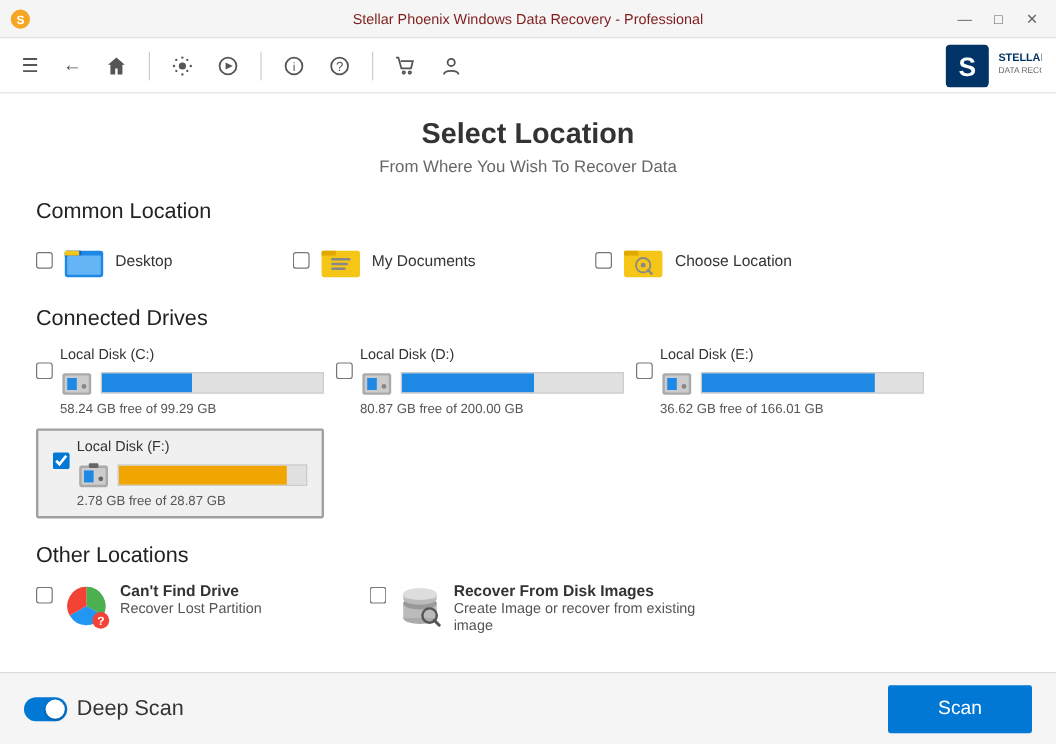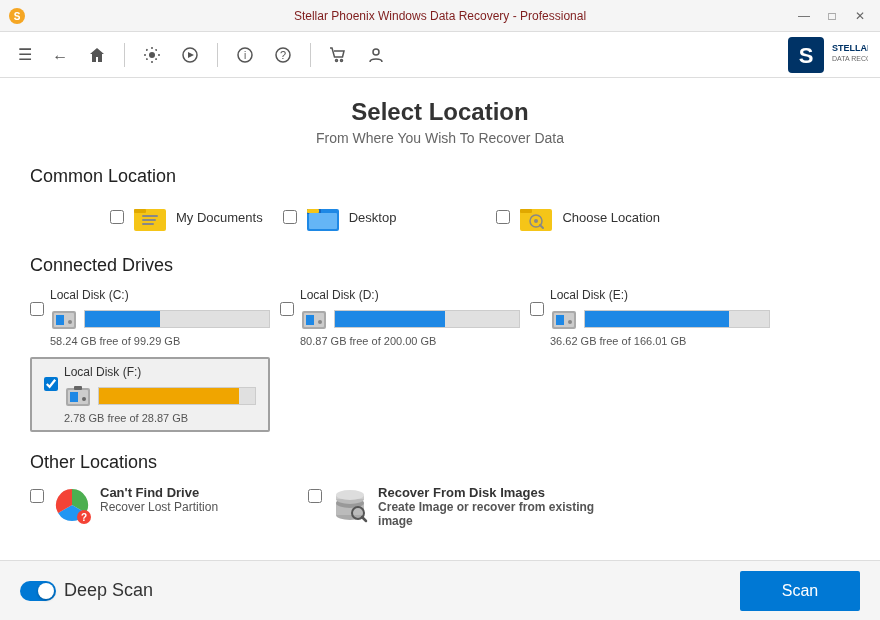--- a/index.html
+++ b/index.html
@@ -410,42 +410,42 @@
 
 <div class="main-content">
 
   <h1 class="page-title">Select Location</h1>
   <p class="page-subtitle">From Where You Wish To Recover Data</p>
 
   <div class="common-location">
     <div class="section-title">Common Location</div>
     <div class="location-grid">
 
-      <div class="location-item" style="margin-left: 80px;">
-        <input type="checkbox" style="">
-        <svg class="location-icon" viewBox="0 0 36 36">
-          <rect x="2" y="10" width="32" height="22" rx="2" fill="#f5c518"></rect>
-          <rect x="2" y="10" width="12" height="4" rx="1" fill="#e0a800"></rect>
-
-          <rect x="10" y="16" width="16" height="2" rx="1" fill="#888"></rect>
-          <rect x="10" y="20" width="14" height="2" rx="1" fill="#888"></rect>
-          <rect x="10" y="24" width="12" height="2" rx="1" fill="#888"></rect>
-        </svg>
-        <span class="location-label">My Documents</span>
-      </div>
-
       <div class="location-item">
         <input type="checkbox" style="">
         <svg class="location-icon" viewBox="0 0 36 36">
           <rect x="2" y="10" width="32" height="22" rx="2" fill="#1e88e5"></rect>
           <rect x="2" y="10" width="14" height="5" rx="1" fill="#1565c0"></rect>
           <rect x="4" y="14" width="28" height="16" rx="1" fill="#64b5f6"></rect>
           <rect x="2" y="10" width="12" height="4" rx="1" fill="#f5c518"></rect>
         </svg>
         <span class="location-label">Desktop</span>
+      </div>
+
+      <div class="location-item" style="margin-left: 80px;">
+        <input type="checkbox" style="">
+        <svg class="location-icon" viewBox="0 0 36 36">
+          <rect x="2" y="10" width="32" height="22" rx="2" fill="#f5c518"></rect>
+          <rect x="2" y="10" width="12" height="4" rx="1" fill="#e0a800"></rect>
+
+          <rect x="10" y="16" width="16" height="2" rx="1" fill="#888"></rect>
+          <rect x="10" y="20" width="14" height="2" rx="1" fill="#888"></rect>
+          <rect x="10" y="24" width="12" height="2" rx="1" fill="#888"></rect>
+        </svg>
+        <span class="location-label">My Documents</span>
       </div>
 
       <div class="location-item" style="margin-left: 80px;">
         <input type="checkbox" style="">
         <svg class="location-icon" viewBox="0 0 36 36">
           <rect x="2" y="10" width="32" height="22" rx="2" fill="#f5c518"></rect>
           <rect x="2" y="10" width="12" height="4" rx="1" fill="#e0a800"></rect>
           <circle cx="18" cy="22" r="6" fill="none" stroke="#888" stroke-width="1.5"></circle>
           <circle cx="18" cy="22" r="2" fill="#888"></circle>
           <line x1="22" y1="26" x2="25" y2="29" stroke="#888" stroke-width="2" stroke-linecap="round"></line>
@@ -576,21 +576,21 @@
           <ellipse cx="20" cy="18" rx="14" ry="5" fill="#999"></ellipse>
           <ellipse cx="20" cy="14" rx="14" ry="5" fill="#bbb"></ellipse>
           <rect x="6" y="10" width="28" height="4" rx="1" fill="#ccc"></rect>
           <ellipse cx="20" cy="10" rx="14" ry="5" fill="#ddd"></ellipse>
 
           <circle cx="28" cy="28" r="6" fill="none" stroke="#555" stroke-width="2"></circle>
           <line x1="32" y1="32" x2="36" y2="36" stroke="#555" stroke-width="2.5" stroke-linecap="round"></line>
         </svg>
         <div class="other-info">
           <div class="other-title">Recover From Disk Images</div>
-          <div class="other-sub" style="max-width: 220px; font-weight: bold;">Create Image or recover from existing image</div>
+          <div class="other-sub" style="max-width: 220px;">Create Image or recover from existing image</div>
         </div>
       </div>
 
     </div>
   </div>
 
 </div>
 
 <div class="footer">
   <div class="deep-scan-toggle">

